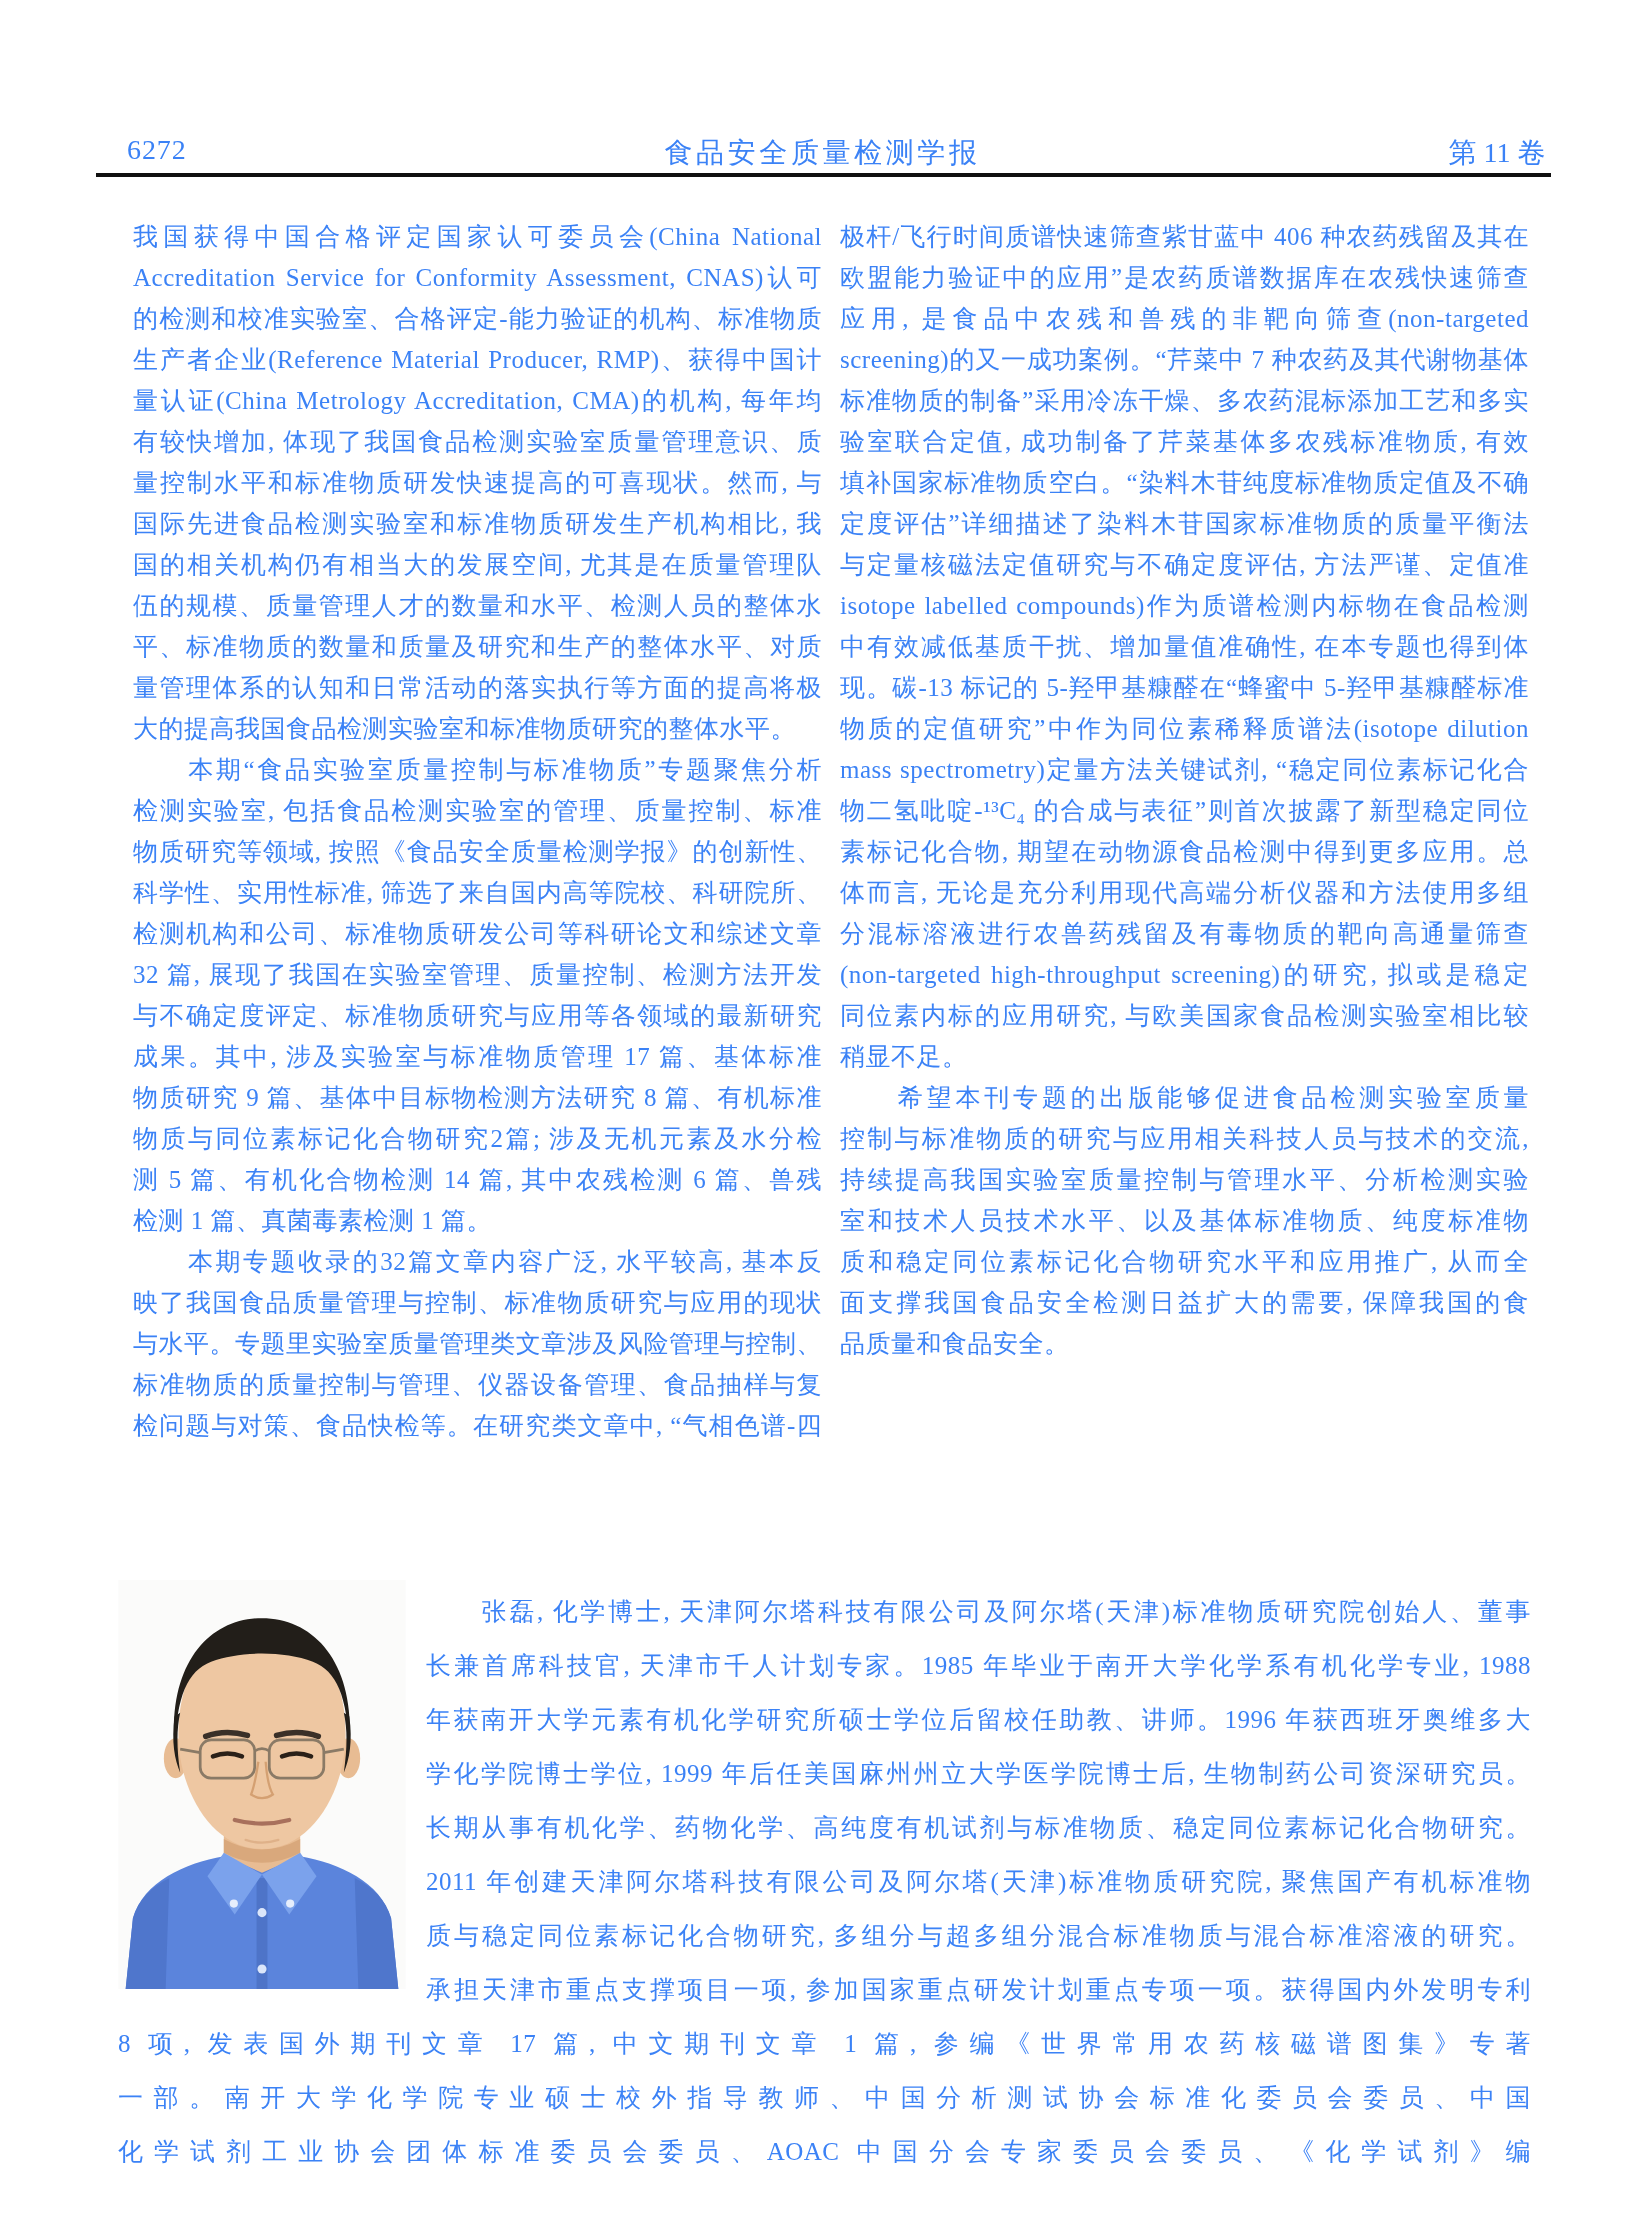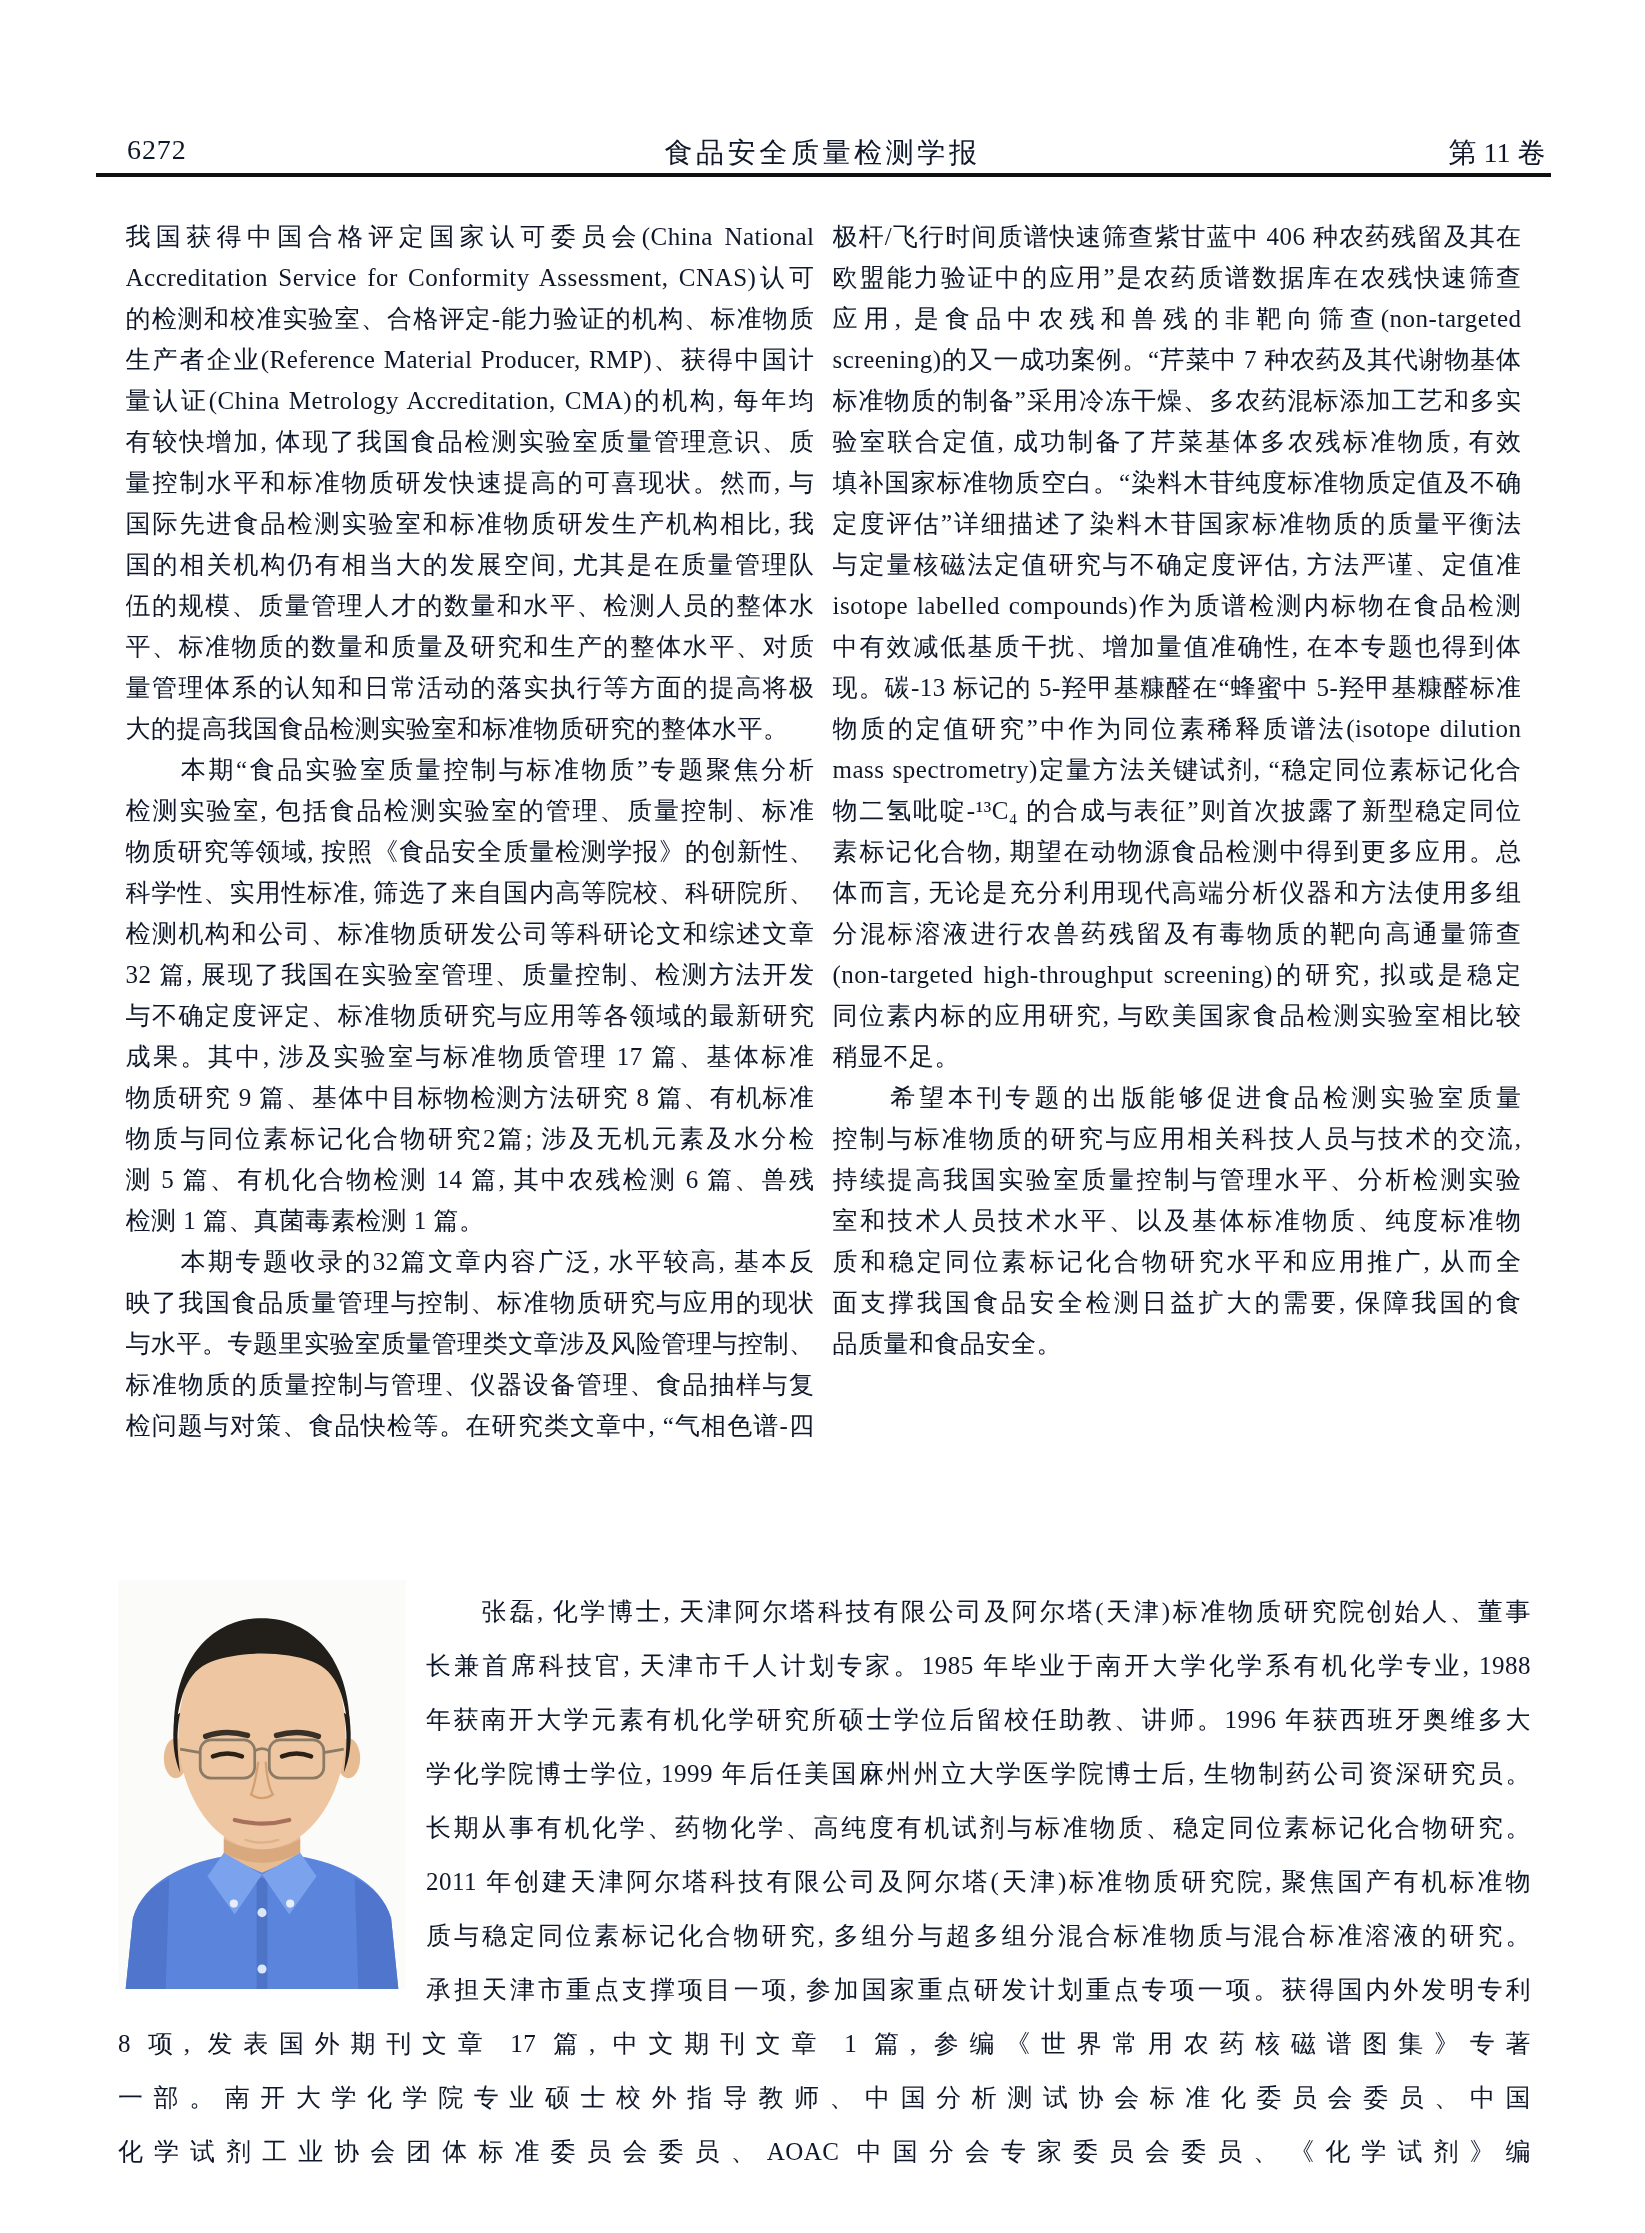--- a/index.html
+++ b/index.html
@@ -1,39 +1,39 @@
 <!DOCTYPE html>
 <html lang="zh" style="font-size:14.5px"><head>
 <meta charset="utf-8">
 <style>
   html,body { margin:0; padding:0; background:#ffffff; }
   .page {
     position:relative;
     width:1645px; height:2233px;
     background:#ffffff;
-    color:#0f172a;
+    color:#3b82f6;
     font-family:"Liberation Serif","DejaVu Serif",serif;
     overflow:hidden;
   }
   
   .page-header {
     position:absolute; left:96px; right:96px; top:134px; height:38px;
     font-size:28px;
   }
   .page-number { position:absolute; left:31px; top:0; letter-spacing:0.9px; }
   .journal-title { position:absolute; left:0; right:0; top:0; text-align:center; letter-spacing:3.6px; }
   .volume-label { position:absolute; right:3.6px; top:0; }
   .header-rule {
     position:absolute; left:96px; top:173px; width:1455px; height:3.6px;
     background:#101010;
   }
   
   .columns {
     position:absolute; left:118px; top:216px; width:1411px;
-    display:flex; justify-content:center;gap:18px;
+    display:flex; justify-content:flex-end;gap:18px;
   }
   .col { width:689px; }
   .line {
     font-size:25px;
     line-height:41px; height:41px; overflow:hidden;
     text-align:justify; text-align-last:justify;
     letter-spacing:0.5px;
   }
   .line.end { text-align-last:left; }
   

